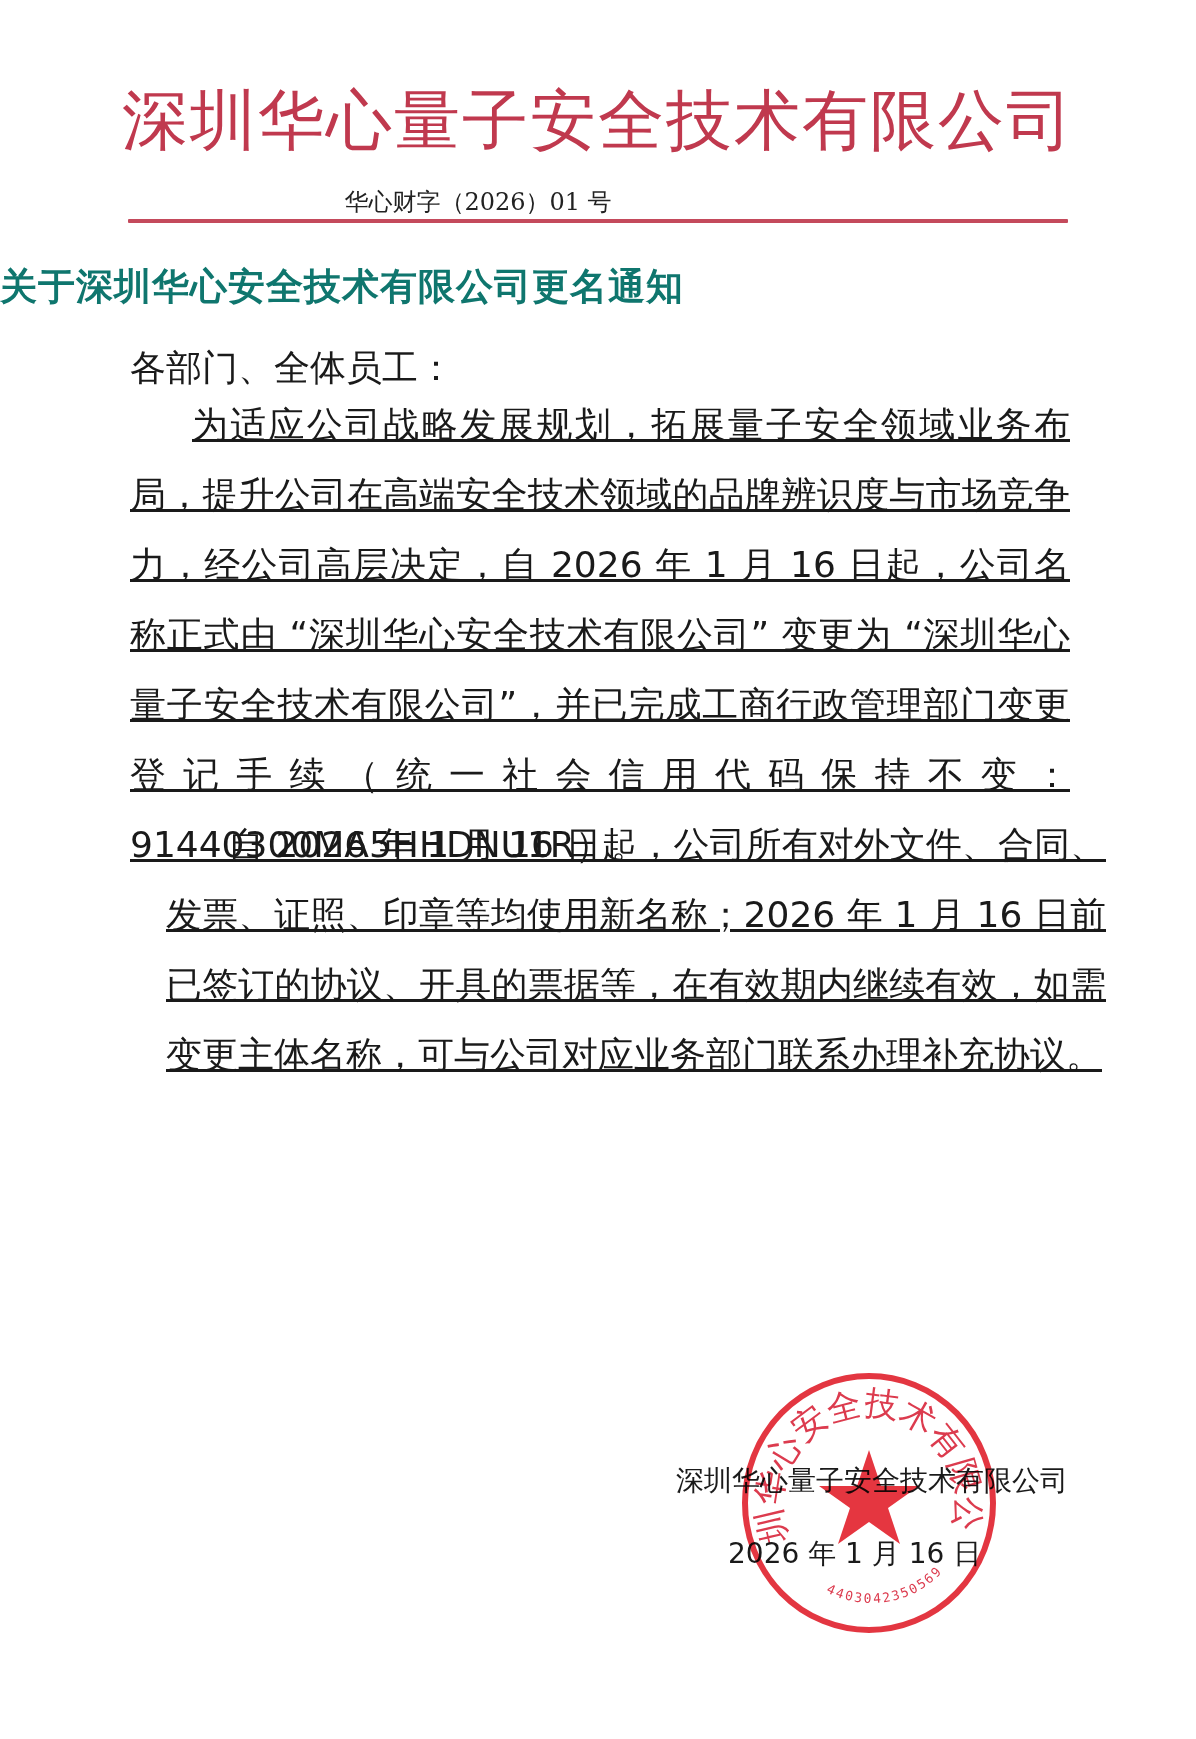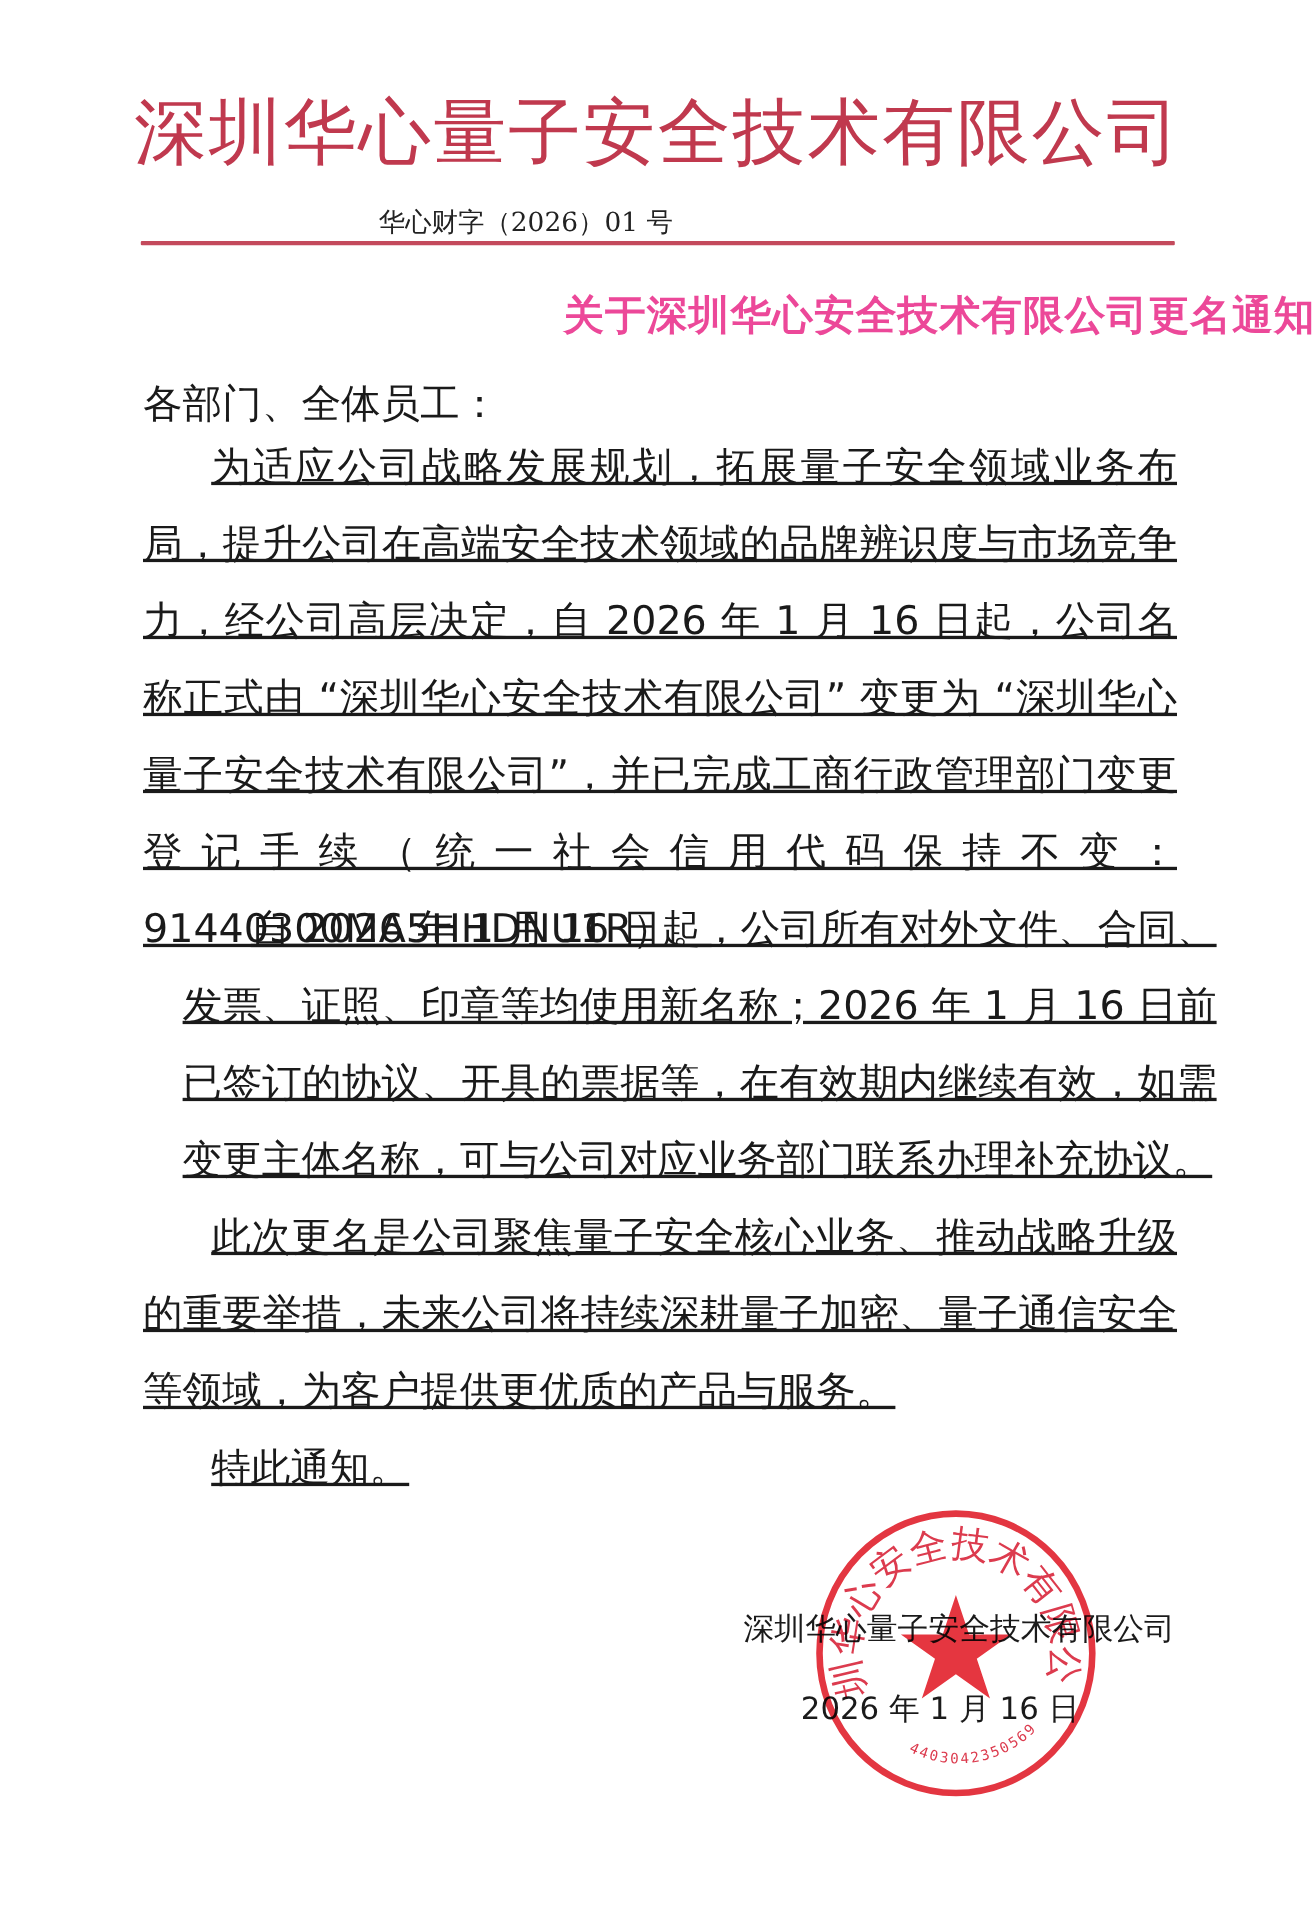--- a/index.html
+++ b/index.html
@@ -5,22 +5,22 @@
   html, body { margin:0; padding:0; background:#ffffff; }
   body { width:1196px; height:1739px; position:relative; overflow:hidden;
          font-family:"DejaVu Sans", "Liberation Sans", sans-serif; color:#1a1a1a; }
   .page { position:absolute; left:0; top:0; width:1196px; height:1739px; background:#fff; }
   .header-title { position:absolute; left:0; width:1196px; top:88px; text-align:center;
          font-family:"DejaVu Serif", "Liberation Serif", serif; font-size:66px; letter-spacing:2px;
          color:#c0394e; font-weight:normal; line-height:1; }
   .doc-number { position:absolute; left:0; width:956px; top:186px; text-align:center;
          font-family:"DejaVu Serif", "Liberation Serif", serif; font-size:24px; color:#222; }
   .divider { position:absolute; left:128px; width:940px; top:219px; height:4px; background:#c44a5c; border-radius:1px; }
-  .notice-title { position:absolute; left:0; width:1196px; top:262px; text-align:right;
-         font-size:37px; font-weight:bold; color:#ec4899; letter-spacing:1px; }
+  .notice-title { position:absolute; left:0; width:1196px; top:262px; text-align:left;
+         font-size:37px; font-weight:bold; color:#0f766e; letter-spacing:1px; }
   .body-text { position:absolute; left:130px; width:940px; font-size:36px; line-height:70px; color:#1a1a1a; }
   .salutation { top:333px; }
   .para { text-indent:62px; text-align:justify;text-decoration:underline; }
   .p1 { top:390px; }
   .p2 { top:810px;margin-left:36px; }
   .p3 { top:1090px; }
   .closing { top:1300px; }
   .signature { position:absolute; right:128px; top:1462px; font-size:28px; color:#1a1a1a; z-index:1; }
   .sign-date { position:absolute; left:728px; top:1535px; font-size:28px; color:#1a1a1a; z-index:1; }
   .seal { position:absolute; left:738px; top:1372px; width:262px; height:262px; z-index:2; mix-blend-mode:multiply; opacity:0.9; }
@@ -32,22 +32,20 @@
 
   <div class="header-title">深圳华心量子安全技术有限公司</div>
   <div class="doc-number">华心财字（2026）01 号</div>
   <div class="divider"></div>
 
   <div class="notice-title">关于深圳华心安全技术有限公司更名通知</div>
 
   <div class="body-text salutation">各部门、全体员工：</div>
   <div class="body-text para p1">为适应公司战略发展规划，拓展量子安全领域业务布局，提升公司在高端安全技术领域的品牌辨识度与市场竞争力，经公司高层决定，自 2026 年 1 月 16 日起，公司名称正式由 “深圳华心安全技术有限公司” 变更为 “深圳华心量子安全技术有限公司”，并已完成工商行政管理部门变更登记手续（统一社会信用代码保持不变：91440300MA5HHDNU1R）。</div>
   <div class="body-text para p2">自 2026 年 1 月 16 日起，公司所有对外文件、合同、发票、证照、印章等均使用新名称；2026 年 1 月 16 日前已签订的协议、开具的票据等，在有效期内继续有效，如需变更主体名称，可与公司对应业务部门联系办理补充协议。</div>
-  <div class="body-text para p3">此次更名是公司聚焦量子安全核心业务、推动战略升级的重要举措，未来公司将持续深耕量子加密、量子通信安全等领域，为客户提供更优质的产品与服务。</div>
-  <div class="body-text para closing">特此通知。</div>
 
   <div class="signature">深圳华心量子安全技术有限公司</div>
   <div class="sign-date">2026 年 1 月 16 日</div>
 
   <div class="seal">
     <svg width="262" height="262" viewBox="0 0 262 262">
       <defs>
         <path id="arcTop" d="M 52 170 A 88 88 0 1 1 214 160"></path>
         <path id="arcBottom" d="M 70 208 A 98 98 0 0 0 218 182"></path>
       </defs>

